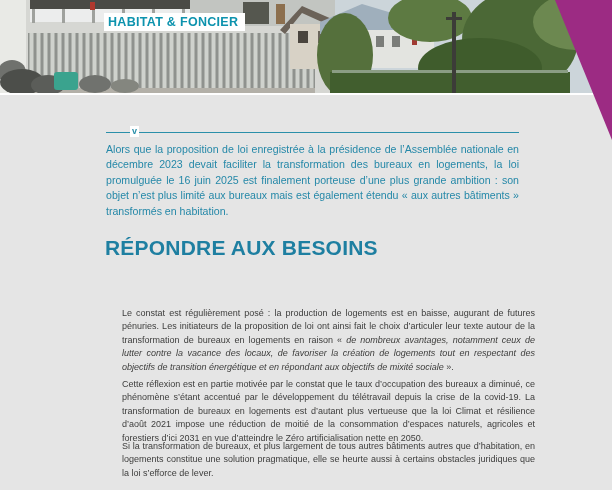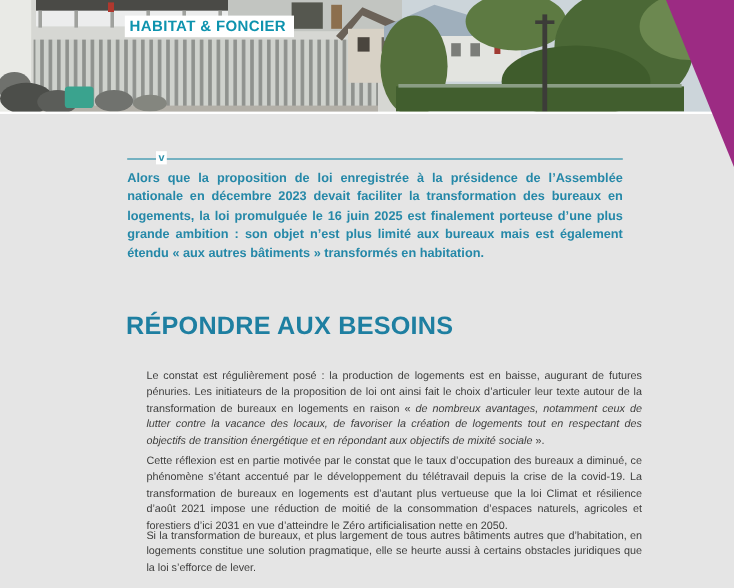--- a/index.html
+++ b/index.html
@@ -27,29 +27,29 @@
   .divider{
     position:absolute;left:106px;top:132px;width:413px;height:0;
     border-top:1.5px solid #2a8fa9;z-index:2;
   }
   .divider .marker{
     position:absolute;left:24px;top:-7px;background:#ffffff;
     color:#2a8fa9;font-size:9px;line-height:11px;font-weight:bold;padding:0 2px;
   }
   .intro{
     position:absolute;left:106px;top:142px;width:413px;margin:0;
-    color:#2588a8;font-size:10.6px;line-height:15.4px;font-weight:bold;
+    color:#2588a8;font-size:10.6px;line-height:15.4px;font-weight:normal;
     text-align:justify;
   }
   .sec-heading{
     position:absolute;left:105px;margin:0;
     color:#1e7fa1;font-size:21px;line-height:25px;font-weight:bold;
     letter-spacing:.2px;white-space:nowrap;
   }
-  .sec-heading.h1{top:235px;margin-top:24px;}
+  .sec-heading.h1{top:235px;}
   .sec-heading.h2{top:464px;}
   .body-par{
     position:absolute;left:106px;width:413px;margin:16px;
     color:#3d3d3c;font-size:9px;line-height:13.4px;text-align:justify;
   }
   .body-par .quote-italic{font-style:italic;}
   .p1{top:291px;}
   .p2{top:362px;}
   .p3{top:424px;}
 </style>

